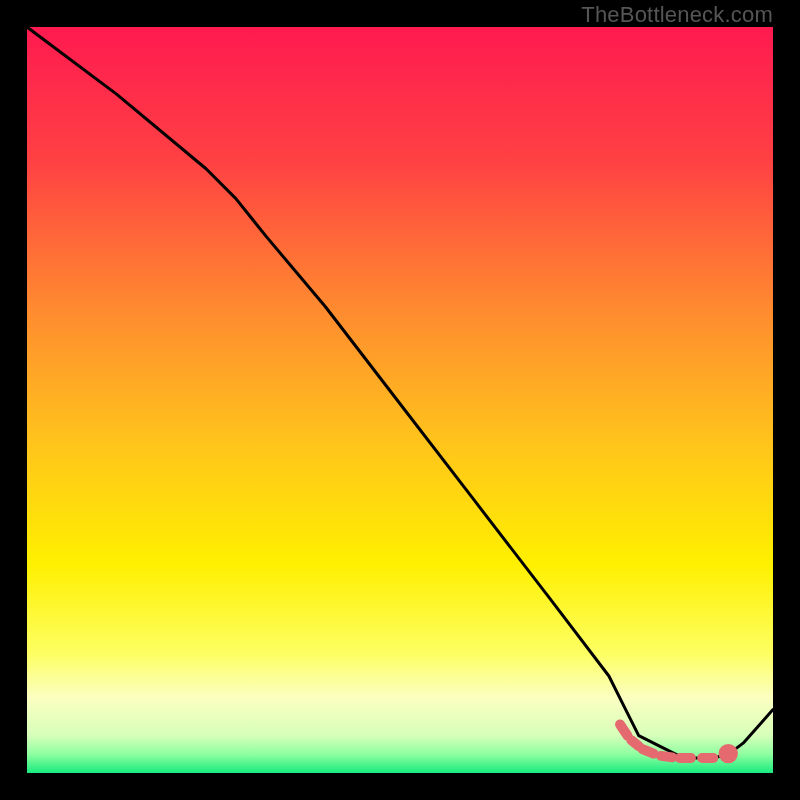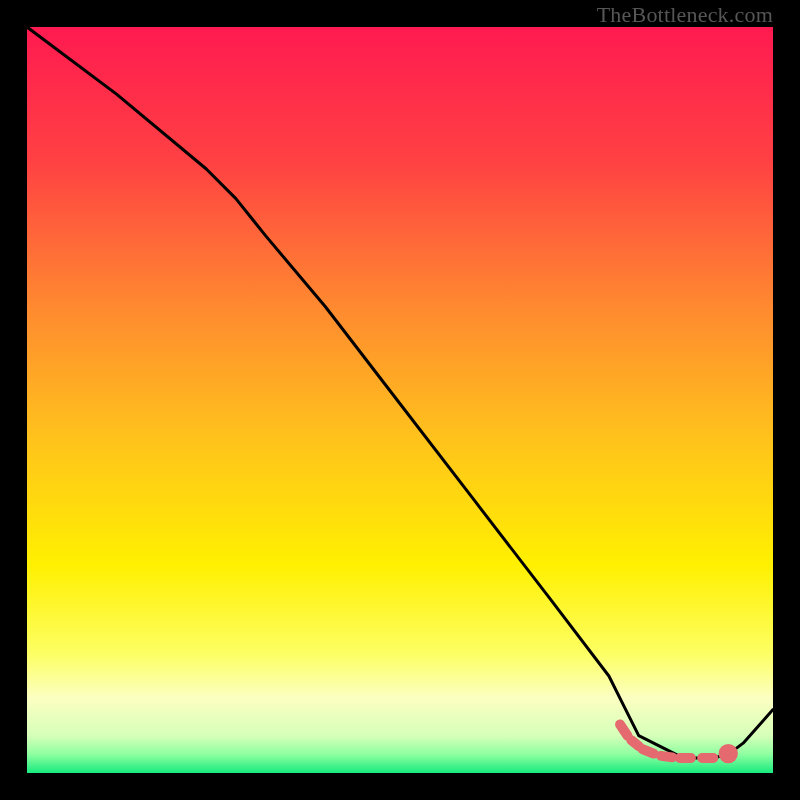--- a/index.html
+++ b/index.html
@@ -9,21 +9,20 @@
     height: 800px;
     overflow: hidden;
     background: #000;
     font-family: Arial, Helvetica, sans-serif;
   }
   .frame {
     position: relative;
     width: 800px;
     height: 800px;
     background: #000;
-    font-family: Liberation Serif, serif;
   }
   .plot {
     position: absolute;
     left: 27px;
     top: 27px;
     width: 746px;
     height: 746px;
     overflow: hidden;
   }
   .watermark {

